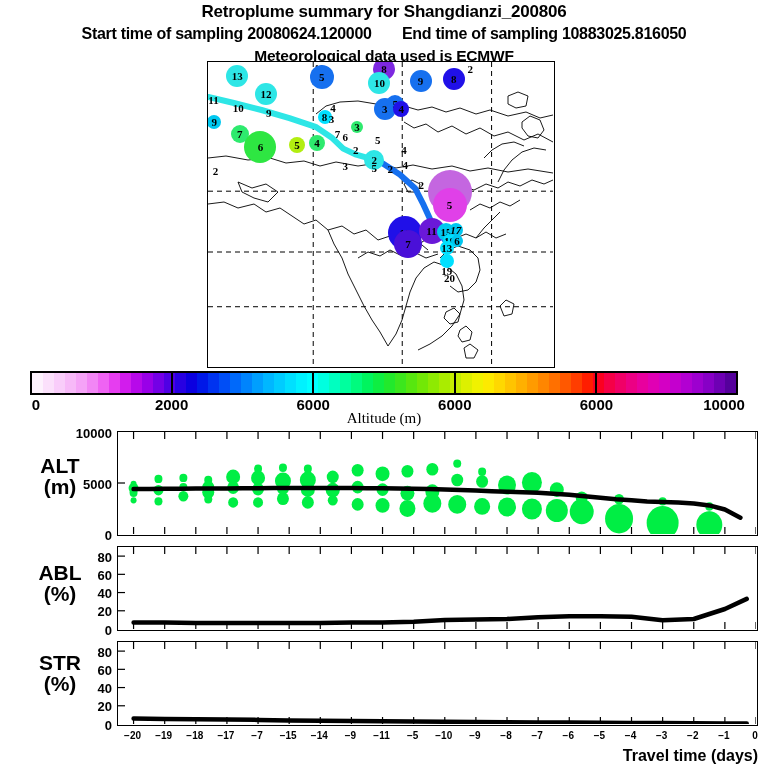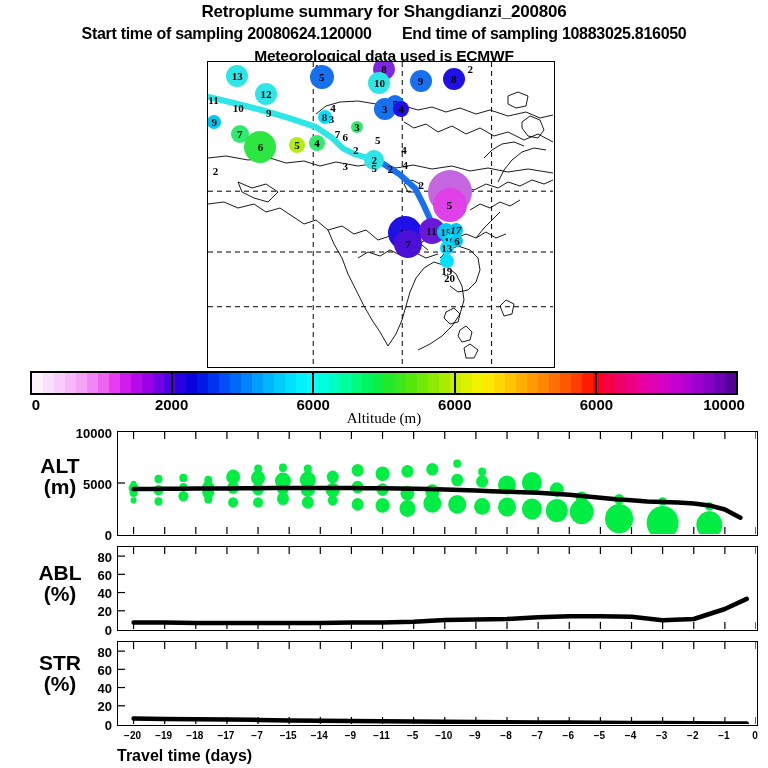--- a/index.html
+++ b/index.html
@@ -45,21 +45,21 @@
   #abl-rowlab{top:562px;}
   #str-rowlab{top:652px;}
 
   .ylab{position:absolute;font-size:13px;font-weight:bold;
         text-align:right;transform:translateY(-50%);right:0;}
   .yholder{position:absolute;width:112px;left:0;}
 
   .xlab{position:absolute;font-size:10px;font-weight:bold;
         transform:translateX(-50%);top:730px;}
   #x-axis-title{position:absolute;top:747px;left:117px;width:641px;
-                text-align:left;font-size:16px;font-weight:bold;}
+                text-align:right;font-size:16px;font-weight:bold;}
 </style>
 </head>
 <body>
 
 <div class="ttl" id="title-main">Retroplume summary for Shangdianzi_200806</div>
 <div class="ttl" id="subtitle-row">
   <span>Start time of sampling 20080624.120000</span>
   <span class="gap"></span>
   <span>End time of sampling 10883025.816050</span>
 </div>

